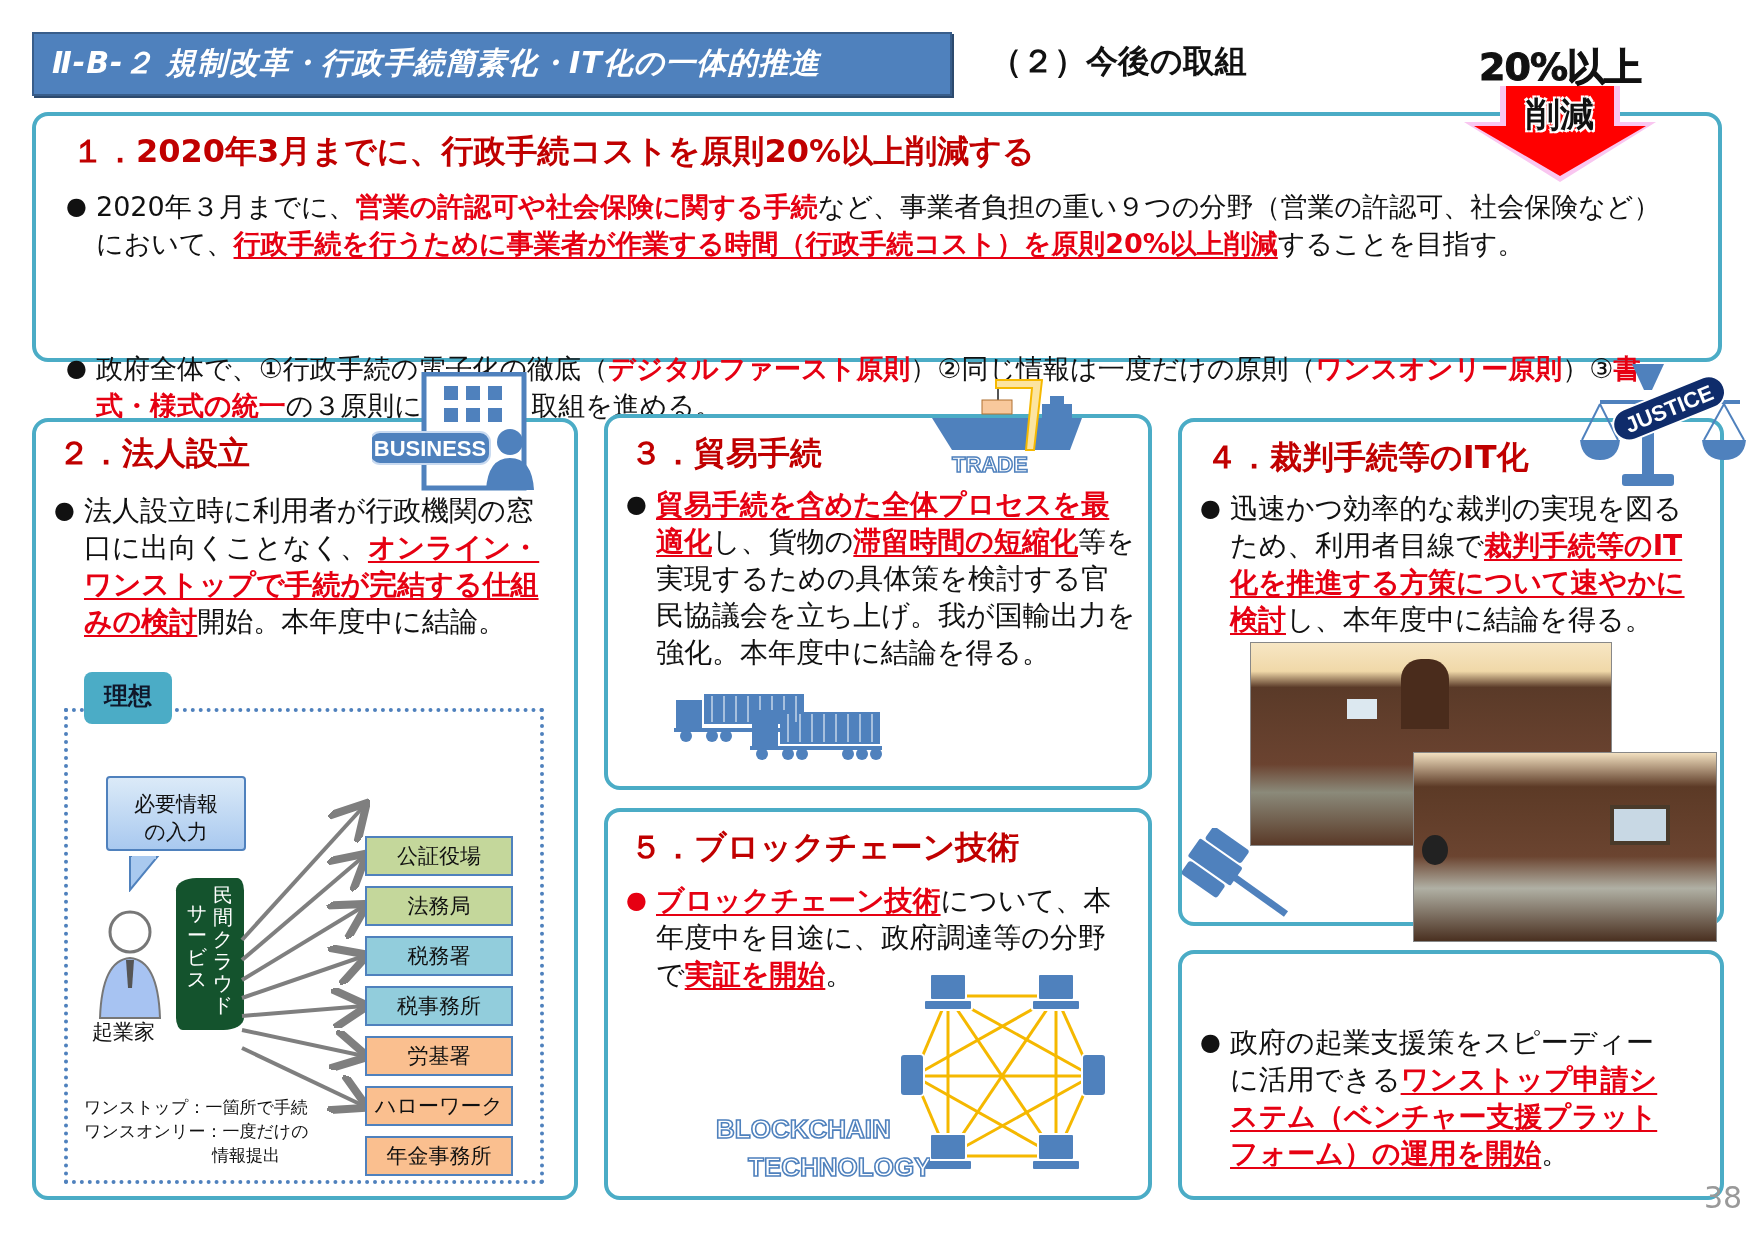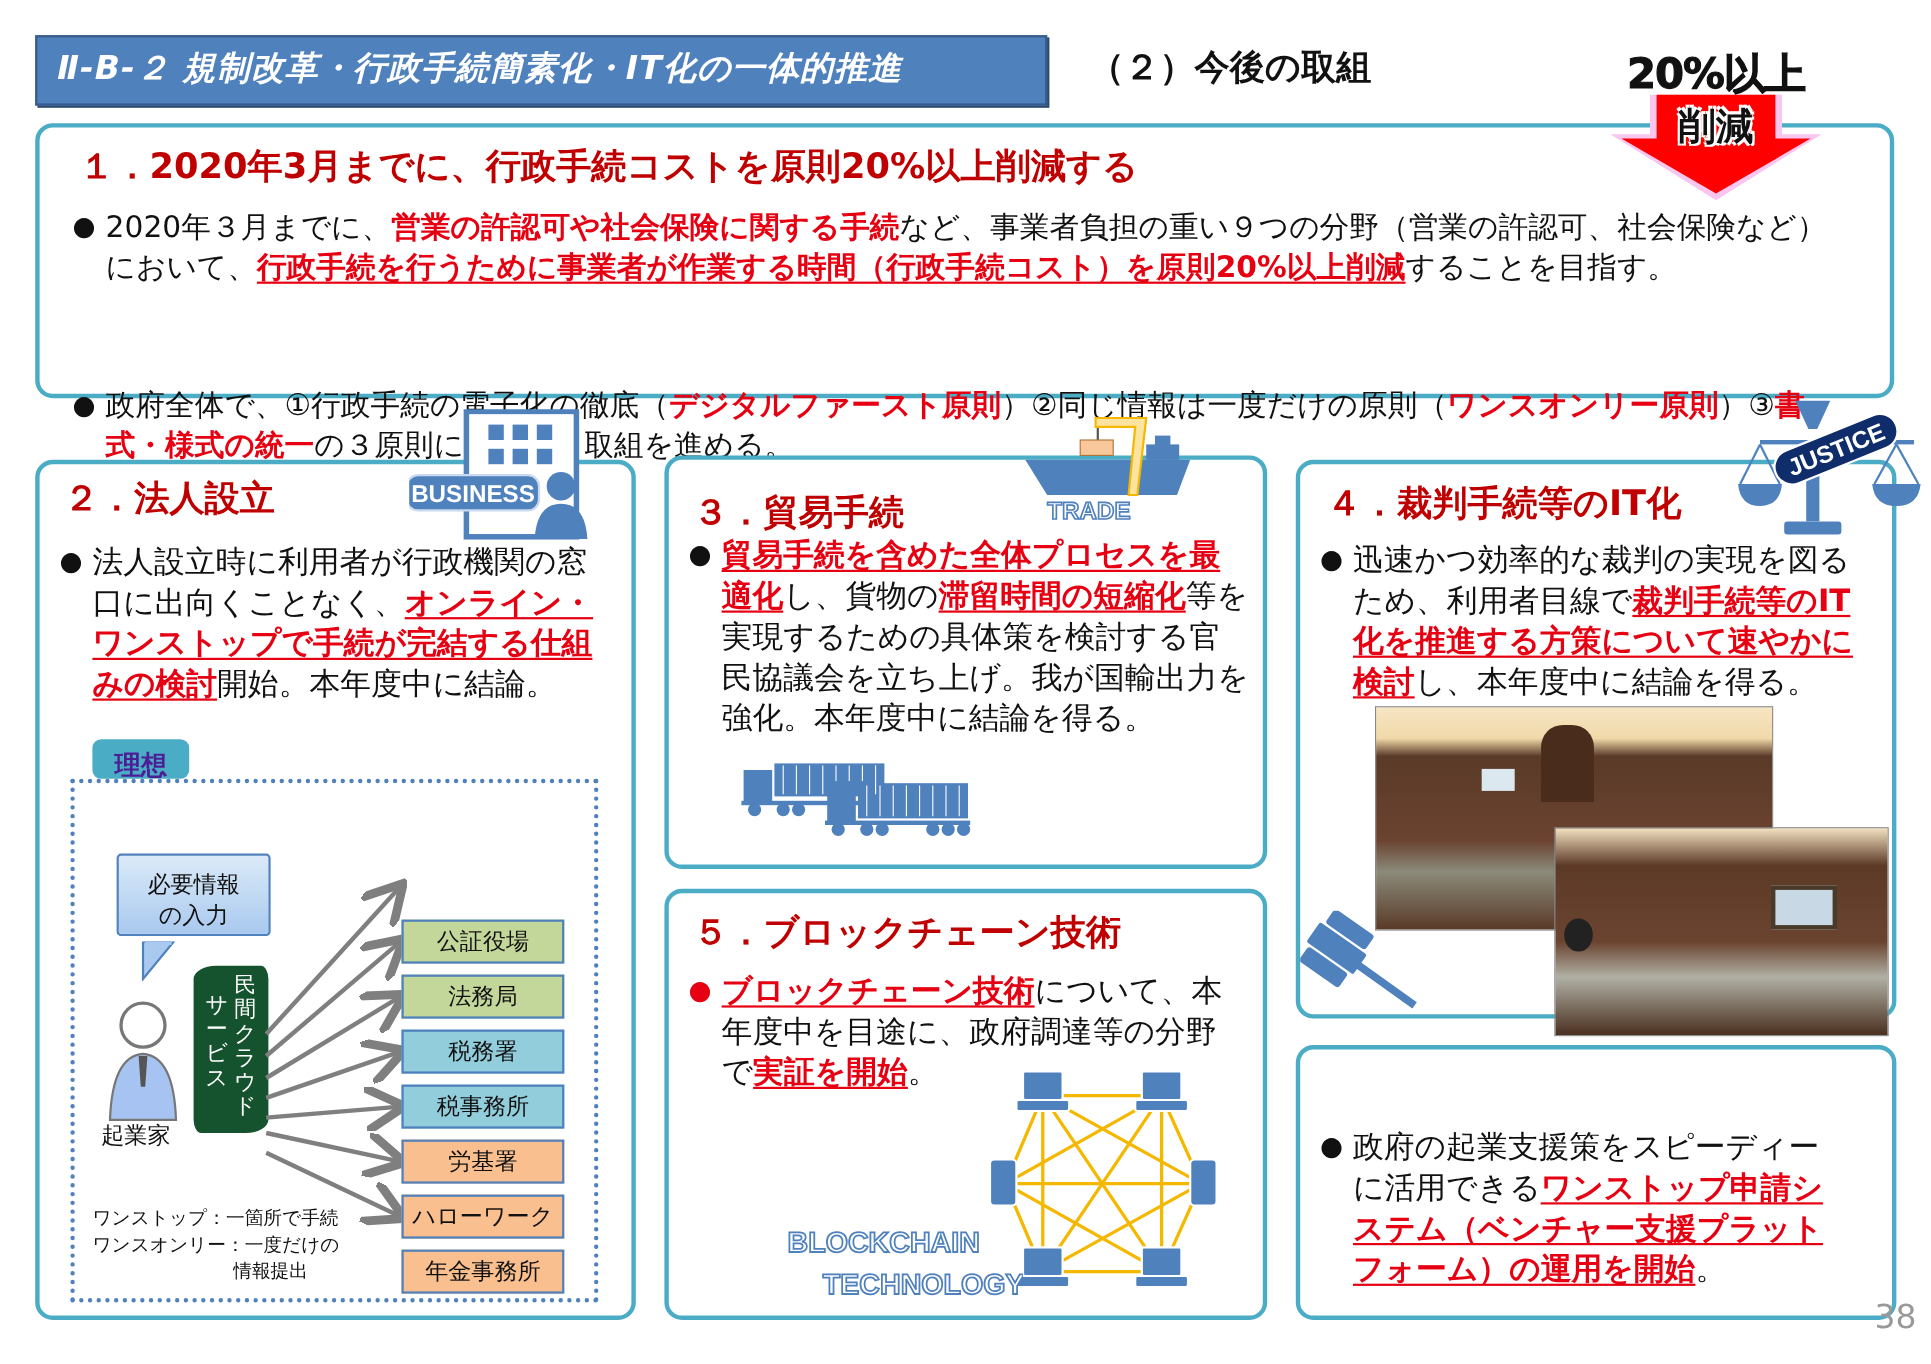--- a/index.html
+++ b/index.html
@@ -20,21 +20,21 @@
 
   .bullet-row { position: relative; padding-left: 30px; font-size: 27px; line-height: 37px; }
   .bullet-row .dot { position: absolute; left: 0; top: 0; font-size: 24px; }
 
   
   .arrow-label { left: 1470px; top: 42px; width: 180px; text-align: center; font-size: 38px; font-weight: 900; color: #111; -webkit-text-stroke: 1px #111; white-space: nowrap; letter-spacing: -1px; }
   .arrow-wrap { left: 1460px; top: 86px; width: 200px; height: 96px; }
   .arrow-text { left: 1490px; top: 92px; width: 140px; text-align: center; font-size: 34px; font-weight: 900; color: #111; text-shadow: -2px -2px 0 #fff, 2px -2px 0 #fff, -2px 2px 0 #fff, 2px 2px 0 #fff; white-space: nowrap; }
 
   
-  .ideal-tag { left: 84px; top: 672px; width: 88px; height: 36px; background: #4bacc6; border-radius: 8px; color: #4c1d95; font-size: 24px; font-weight: bold; text-align: center; line-height: 48px; }
+  .ideal-tag { left: 84px; top: 672px; width: 88px; height: 52px; background: #4bacc6; border-radius: 8px; color: #0f172a; font-size: 24px; font-weight: bold; text-align: center; line-height: 48px; }
   .ideal-box { left: 64px; top: 708px; width: 480px; height: 476px; border: 4px dotted #4f81bd; }
   .speech { left: 106px; top: 776px; width: 140px; height: 75px; background: linear-gradient(#dbeaf8, #a9c9ef); border: 2px solid #4f81bd; border-radius: 4px; font-size: 21px; text-align: center; line-height: 28px; padding-top: 12px; }
   .cloud-band { left: 176px; top: 878px; width: 68px; height: 152px; background: #14532d; border-radius: 30% 10% 30% 10% / 8%; color: #fff; }
   .cloud-col { position: absolute; top: 6px; font-size: 20px; line-height: 22px; width: 22px; text-align: center; }
   .office { left: 365px; width: 148px; height: 40px; border: 2px solid #4f81bd; font-size: 21px; text-align: center; line-height: 36px; color: #111; margin-top: 48px; }
   .legend-text { left: 84px; font-size: 17px; white-space: nowrap; }
 
   .page-num { left: 1704px; top: 1180px; font-size: 30px; color: #999; }
 </style>
 </head>
@@ -134,21 +134,21 @@
 <div class="abs office" style="top:938px; background:#92cddc;"><span>税事務所</span></div>
 <div class="abs office" style="top:988px; background:#fabf8f;"><span>労基署</span></div>
 <div class="abs office" style="top:1038px; background:#fabf8f;"><span>ハローワーク</span></div>
 <div class="abs office" style="top:1088px; background:#fabf8f;"><span>年金事務所</span></div>
 
 <div class="abs legend-text" style="top:1096px;">ワンストップ：一箇所で手続</div>
 <div class="abs legend-text" style="top:1120px;">ワンスオンリー：一度だけの</div>
 <div class="abs legend-text" style="top:1144px; left:212px;">情報提出</div>
 
 <div class="abs panel" style="left:604px; top:414px; width:548px; height:376px;">
-  <div class="abs panel-title" style="left:22px; top:26px;text-align:right;">３．貿易手続</div>
+  <div class="abs panel-title" style="left:22px; top:14px;text-align:right;">３．貿易手続</div>
   <div class="abs bullet-row" style="left:18px; top:68px; width:510px; font-size:28px; line-height:37px;">
     <span class="dot">●</span>
     <span class="red-u">貿易手続を含めた全体プロセスを最適化</span><span>し、貨物の</span><span class="red-u">滞留時間の短縮化</span><span>等を実現するための具体策を検討する官民協議会を立ち上げ。我が国輸出力を強化。本年度中に結論を得る。</span>
   </div>
 </div>
 
 <svg class="abs" style="left:930px; top:374px;" width="160" height="100" viewBox="0 0 160 100">
   <rect x="120" y="22" width="14" height="20" fill="#4f81bd"></rect>
   <rect x="112" y="30" width="30" height="14" fill="#4f81bd"></rect>
   <polygon points="2,44 152,44 140,76 22,76" fill="#4f81bd"></polygon>

